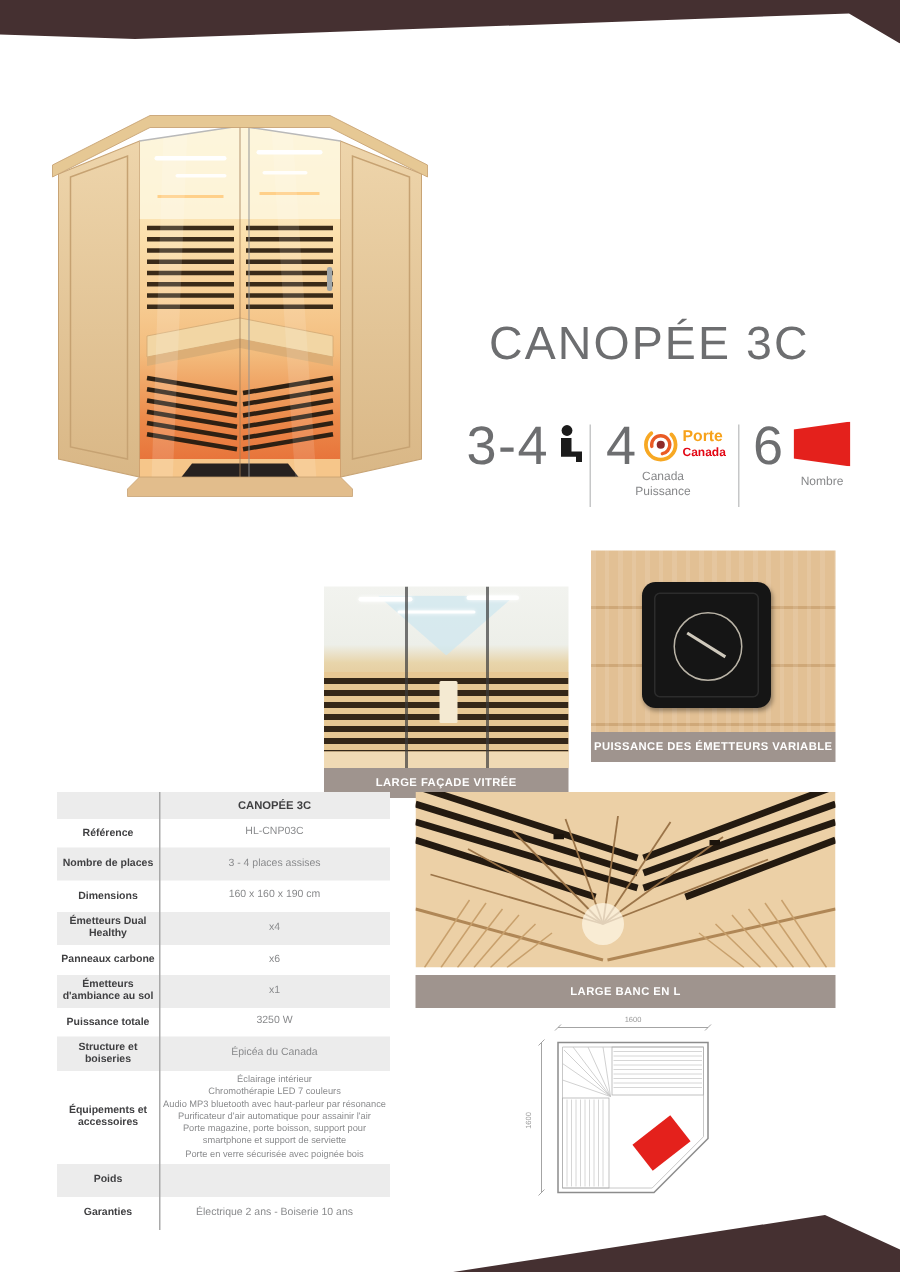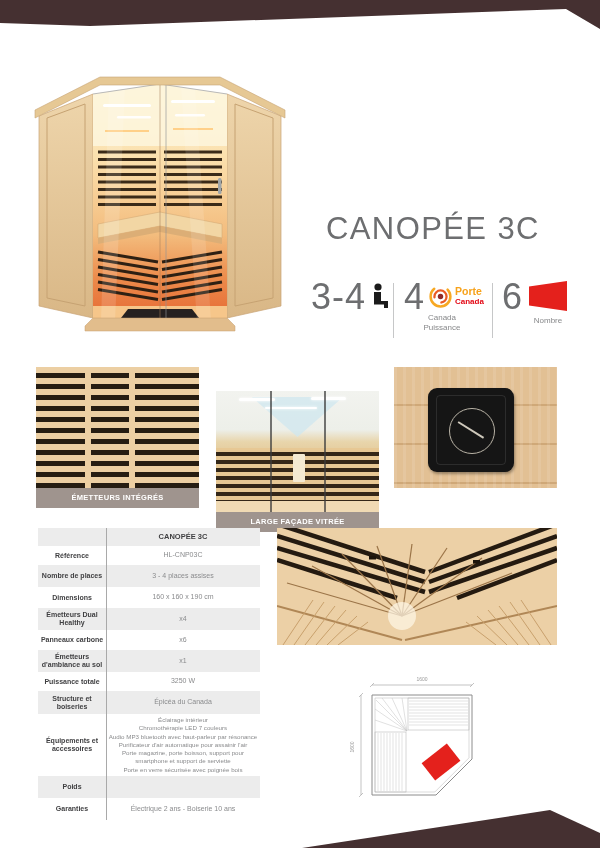--- a/index.html
+++ b/index.html
@@ -199,24 +199,20 @@
   <div class="under-label quartz-label">
     <div>Canada</div>
     <div>Puissance</div>
   </div>
   <div class="vsep sep2"></div>
 
   <div class="big-num carb-num">6</div>
   <div class="red-panel"></div>
   <div class="under-label carbone-label">Nombre</div>
 
-  <div class="feature f1">
-    <div class="feature-photo slats-photo"></div>
-    <div class="caption-bar">ÉMETTEURS INTÉGRÉS</div>
-  </div>
   <div class="feature f2">
     <div class="feature-photo vitree-photo">
       <div class="vit-blue"></div>
       <div class="vit-light lt1"></div>
       <div class="vit-light lt2"></div>
       <div class="vit-light lt3"></div>
       <div class="vit-slats" style="background:repeating-linear-gradient(180deg,#e7c894 0 4px,#342718 4px 8px);"></div>
       <div class="vit-floor"></div>
       <div class="vit-sign"></div>
       <div class="vit-line vl1"></div>
@@ -225,20 +221,21 @@
     <div class="caption-bar">LARGE FAÇADE VITRÉE</div>
   </div>
   <div class="feature f3">
     <div class="feature-photo panel-photo">
       <div class="ctrl-panel">
         <div class="ctrl-inner"></div>
         <div class="ctrl-ring"></div>
         <div class="ctrl-needle"></div>
       </div>
     </div>
+    <div class="caption-bar">PUISSANCE DES ÉMETTEURS VARIABLE</div>
   </div>
 
   <div class="spec-table" style="position:absolute;">
     <div style="position:relative;">
       <div class="srow gray" style="height:18px;">
           <div class="sl"></div>
           <div class="sv hdr">CANOPÉE 3C</div>
         </div>
       <div class="srow" style="height:19px;">
           <div class="sl">Référence</div>
@@ -333,20 +330,21 @@
           <line x1="263" y1="117" x2="233" y2="74"></line>
         <line x1="252" y1="117" x2="222" y2="78"></line>
           <line x1="241" y1="117" x2="211" y2="82"></line>
         <line x1="230" y1="117" x2="200" y2="88"></line>
           <line x1="219" y1="117" x2="189" y2="94"></line>
       </g>
       <circle cx="125" cy="88" r="14" fill="#fff8e8" opacity="0.7"></circle>
       <rect x="92" y="28" width="7" height="3.5" fill="#1c140c"></rect>
       <rect x="196" y="32" width="7" height="3.5" fill="#1c140c"></rect>
     </svg>
+    <div class="caption-bar">LARGE BANC EN L</div>
   </div>
 
   <svg class="plan" viewBox="0 0 148 152">
     <text x="76" y="7" font-size="5" fill="#9a9a9a" text-anchor="middle">1600</text>
     <g stroke="#9a9a9a" stroke-width="0.6">
       <line x1="26" y1="11" x2="126" y2="11"></line>
       <line x1="24" y1="13" x2="28" y2="9"></line>
         <line x1="124" y1="13" x2="128" y2="9"></line>
       <line x1="15" y1="21" x2="15" y2="121"></line>
       <line x1="13" y1="23" x2="17" y2="19"></line>

